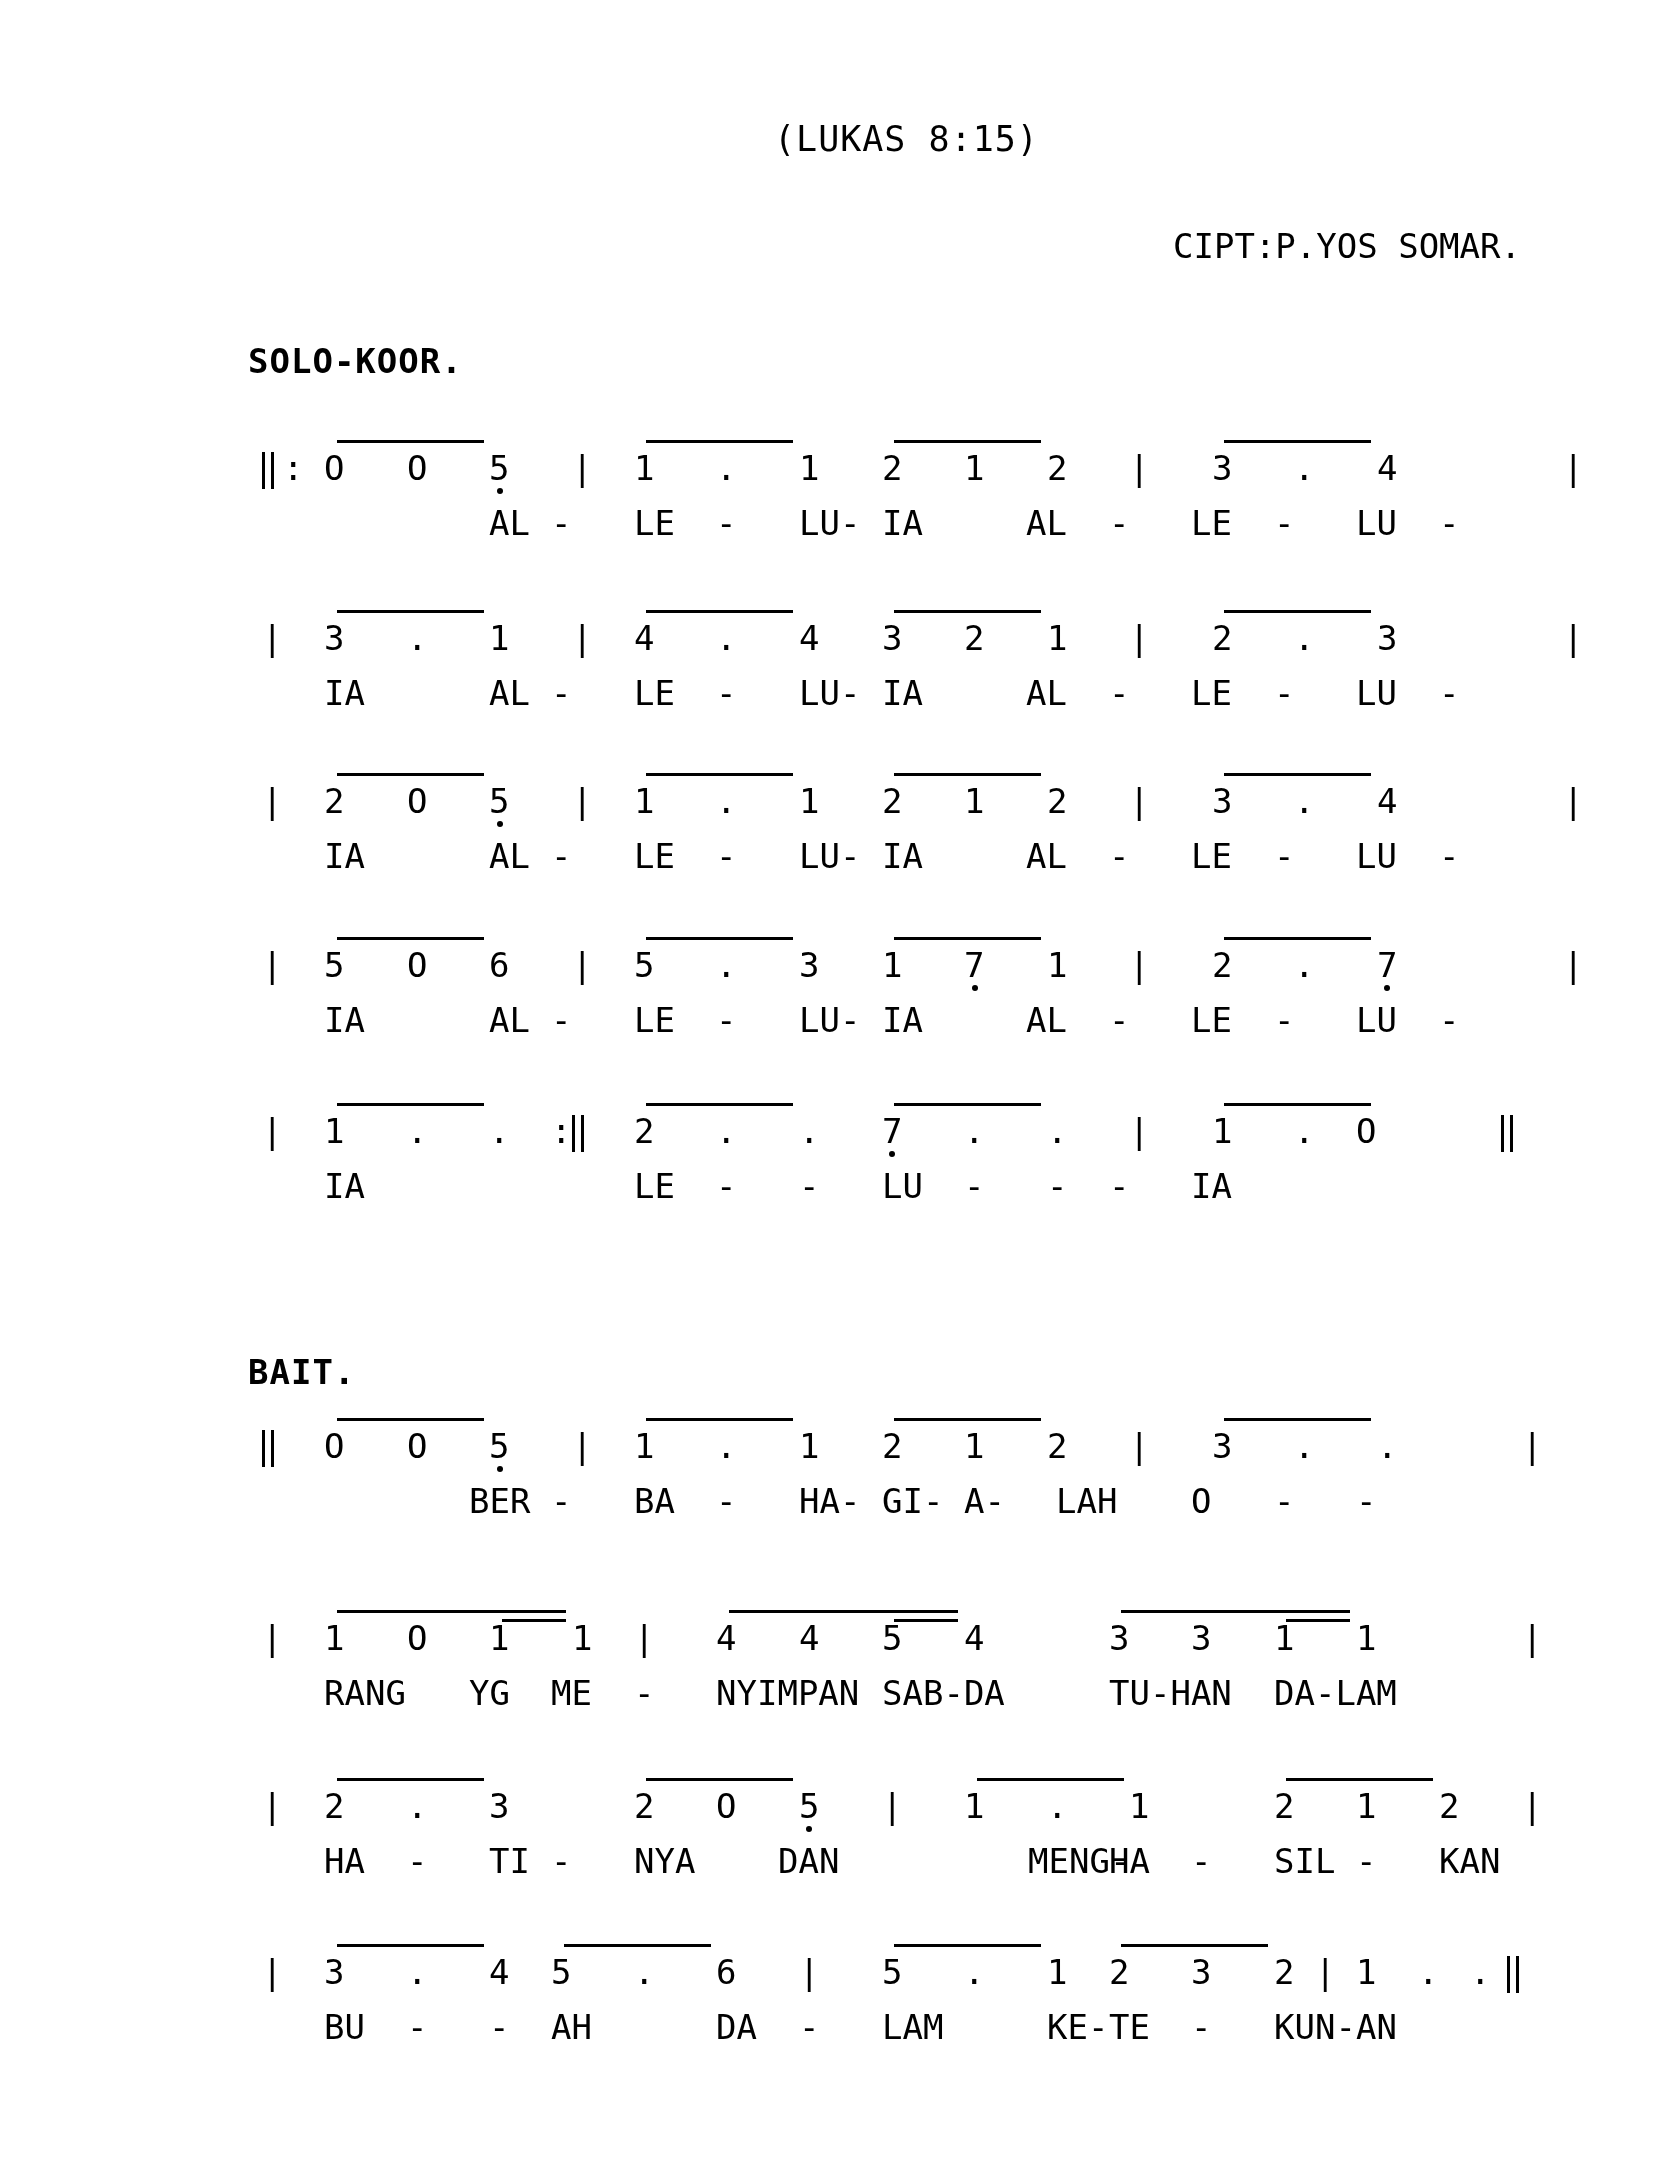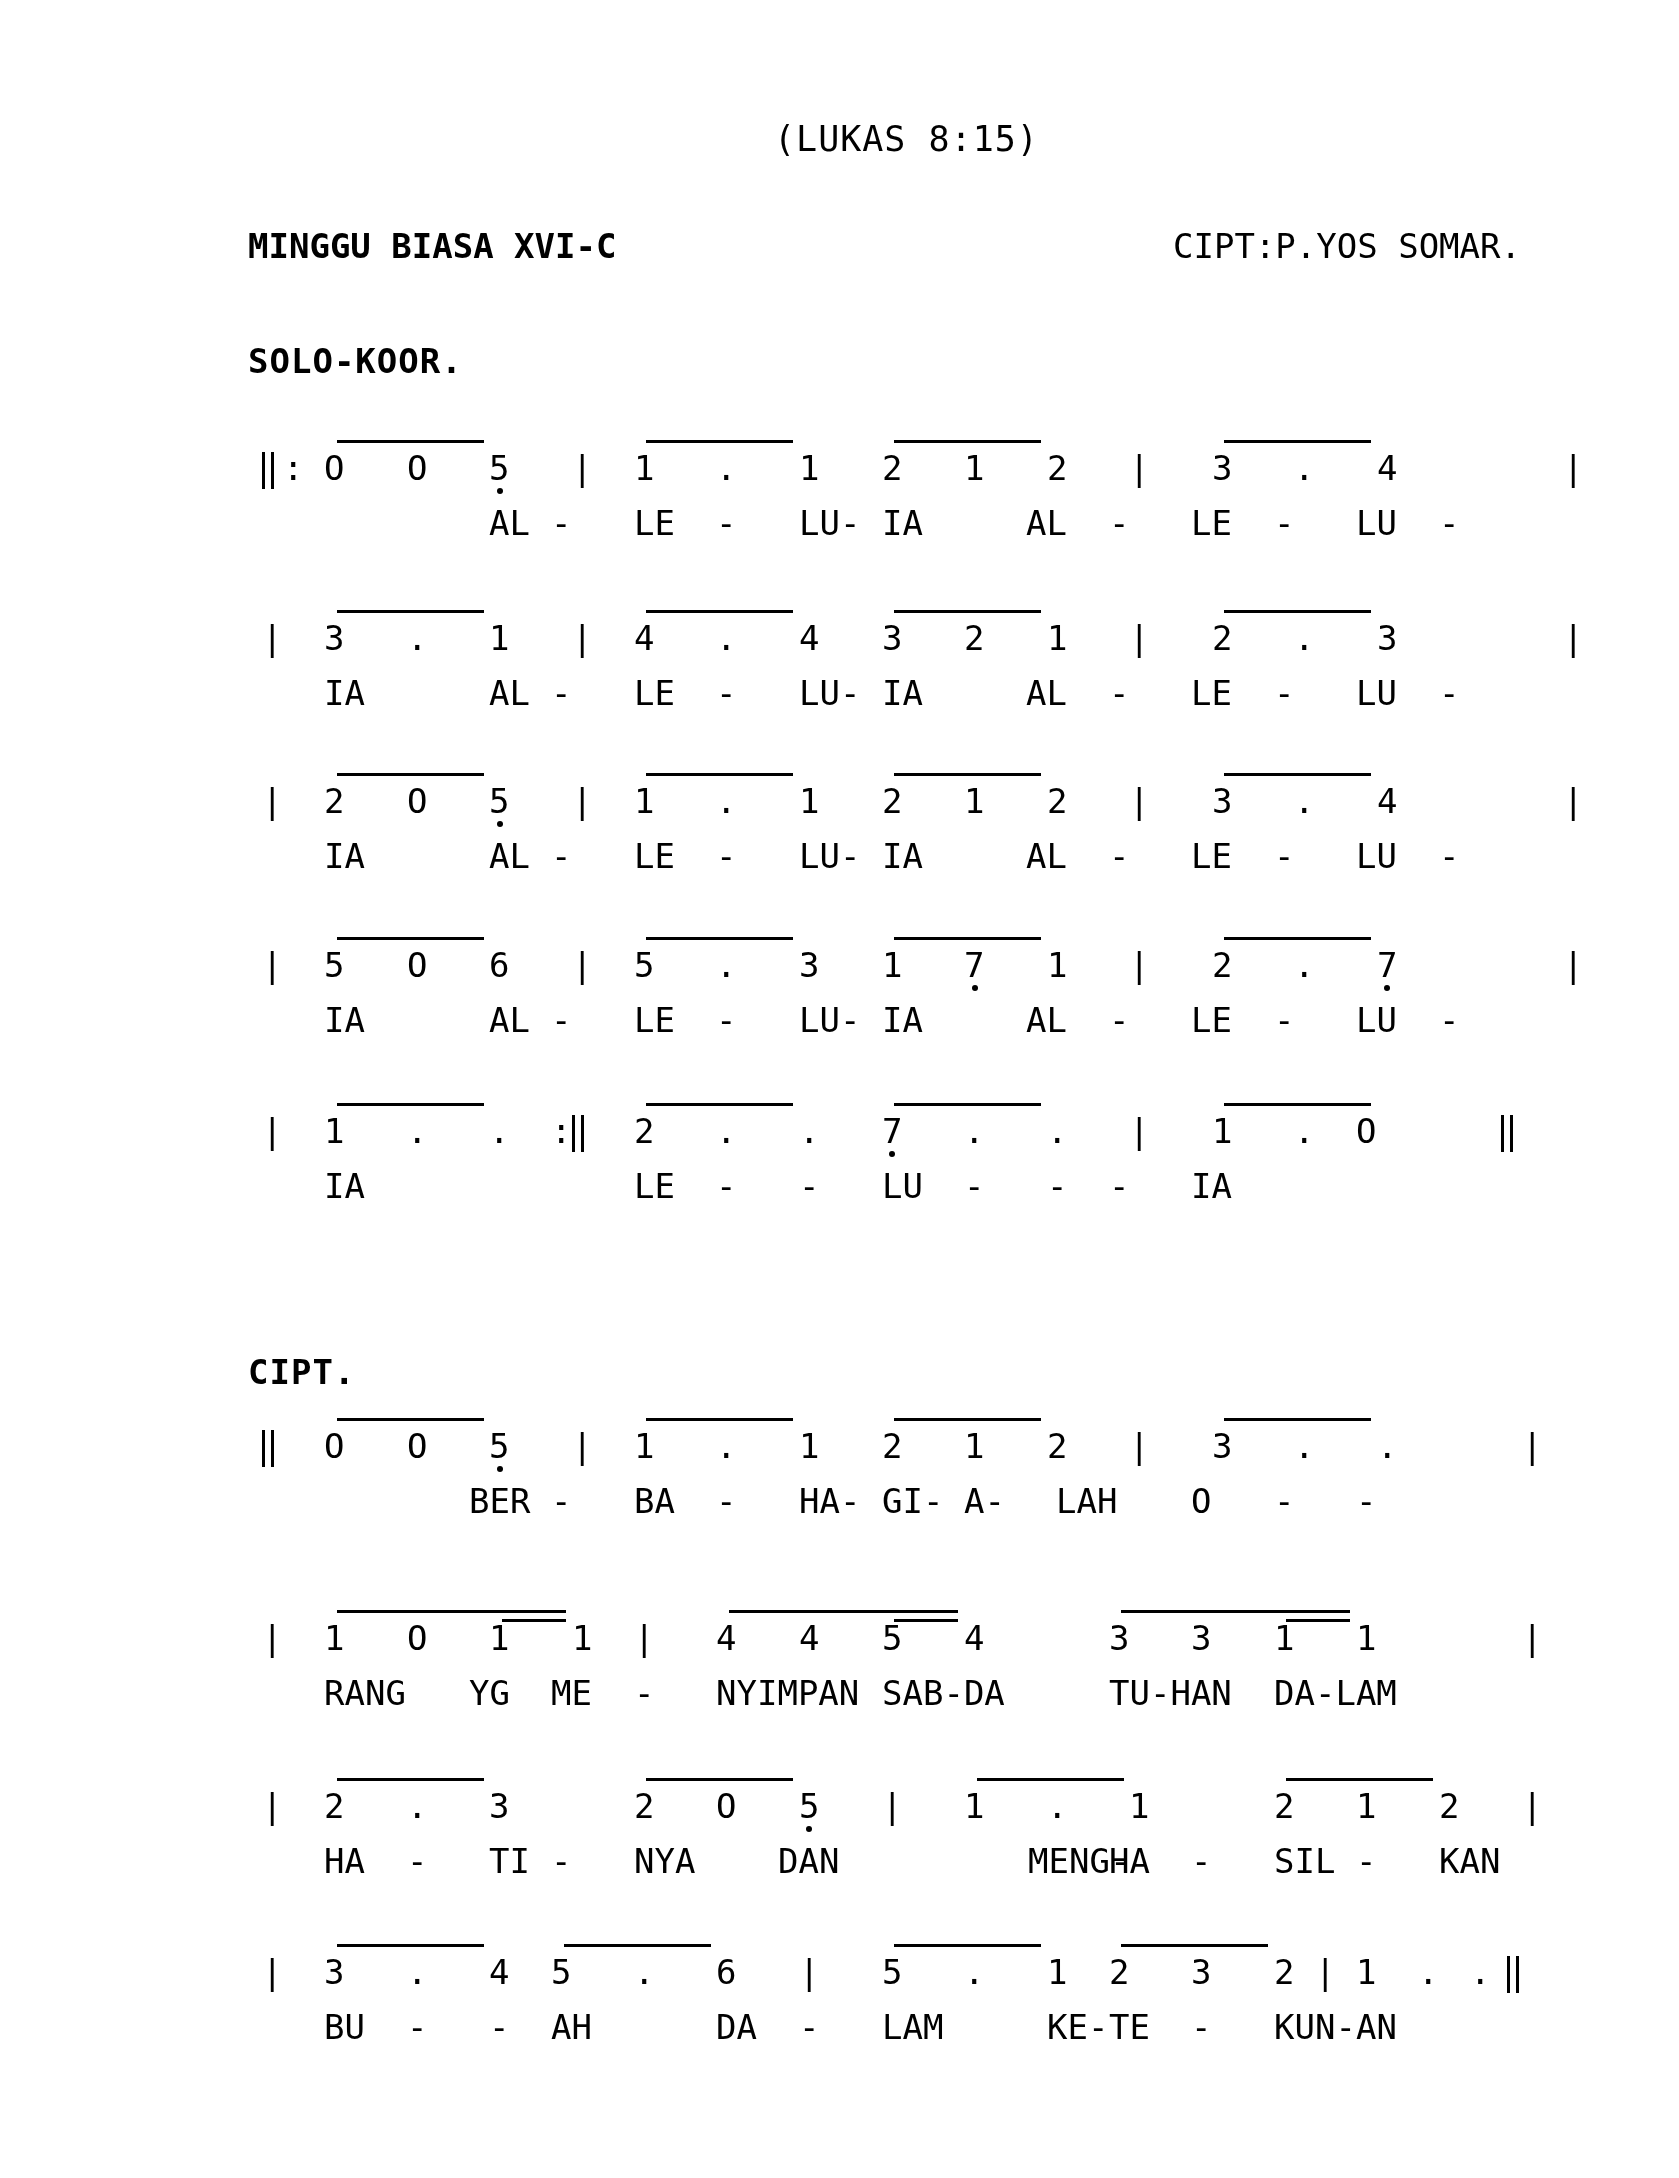--- a/index.html
+++ b/index.html
@@ -44,24 +44,23 @@
   .lyr{
     position:absolute;top:69px;
     font-size:34px;line-height:40px;
   }
 </style>
 </head>
 <body>
 
 <div id="page">
   <div id="subtitle" class="abs">(LUKAS 8:15)</div>
-  <div id="hdr-left" class="abs">MINGGU BIASA XVI-C</div>
   <div id="hdr-right" class="abs">CIPT:P.YOS SOMAR.</div>
   <div id="solo-label" class="abs">SOLO-KOOR.</div>
-  <div id="bait-label" class="abs">CIPT.</div>
+  <div id="bait-label" class="abs">BAIT.</div>
   <div id="music">
       <div class="mline" style="top: 434px;">
         <div class="beam" style="left: 337px; width: 147px;"></div>
         <div class="beam" style="left: 646px; width: 147px;"></div>
         <div class="beam" style="left: 894px; width: 147px;"></div>
         <div class="beam" style="left: 1224px; width: 147px;"></div>
         <div class="dbar" style="left: 262px;"></div>
         <div class="tok" style="left: 283px;">:</div>
         <div class="tok" style="left: 324px;">O</div>
         <div class="tok" style="left: 407px;">O</div>

